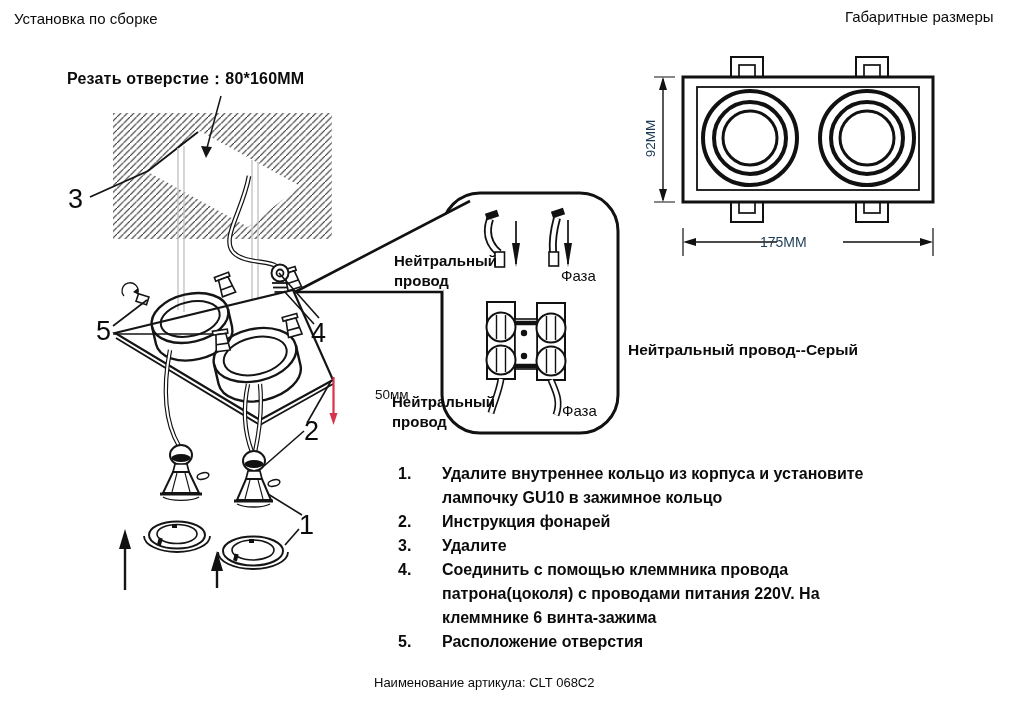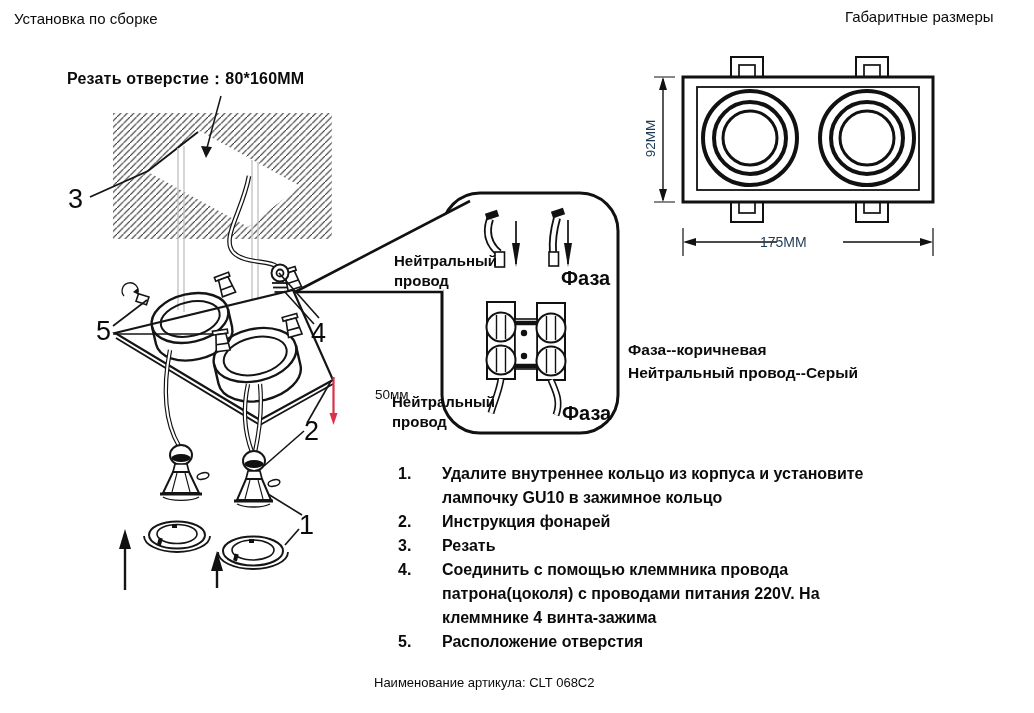--- a/index.html
+++ b/index.html
@@ -6,21 +6,21 @@
   body{
     width:1034px;height:713px;position:relative;background:#ffffff;
     font-family:"Liberation Sans",sans-serif;color:#0b0b0b;overflow:hidden;
   }
   .abs{position:absolute;}
   .txt{white-space:pre-line;}
   .title{font-size:15px;}
   .cutnote{font-size:16px;font-weight:700;letter-spacing:.2px;}
   .num{font-size:27px;font-weight:400;}
   .wlabel{font-size:15px;font-weight:700;line-height:20px;width:106px;}
-  .phase{font-size:20px;font-weight:700;}
+  .phase{font-size:15px;font-weight:400;}
   .colors{font-size:15.5px;font-weight:700;line-height:23px;}
   .dimtxt{font-size:13.5px;color:#1c3a55;font-weight:400;}
   .mm50{font-size:13.5px;color:#111;margin-left:36px;}
   .ilist{width:500px;font-size:16px;font-weight:700;line-height:24px;}
   .irow{display:flex;}
   .inum{width:44px;flex:0 0 44px;}
   .itext{width:452px;}
   .article{font-size:13px;}
   svg{position:absolute;left:0;top:0;}
 </style>
@@ -276,43 +276,42 @@
 <div class="abs num" style="left:304px;top:416px;">2</div>
 <div class="abs num" style="left:299px;top:510px;">1</div>
 <div class="abs mm50" style="left:339px;top:387px;">50мм</div>
 
 <div class="abs wlabel txt" style="left:394px;top:251px;">Нейтральный провод</div>
 <div class="abs phase" style="left:561px;top:267px;">Фаза</div>
 <div class="abs wlabel txt" style="left:392px;top:392px;">Нейтральный провод</div>
 <div class="abs phase" style="left:562px;top:402px;">Фаза</div>
 
 <div class="abs colors" style="left:628px;top:338px;">
-  <div>Фаза--коричневая</div>
   <div>Нейтральный провод--Серый</div>
 </div>
 
 <div class="abs dimtxt" style="left:627px;top:131px;width:46px;text-align:center;transform:rotate(-90deg);">92MM</div>
 <div class="abs dimtxt" style="left:760px;top:234px;font-size:14px;">175MM</div>
 
 <div class="abs ilist" style="left:398px;top:462px;">
   <div class="irow">
     <div class="inum">1.</div>
     <div class="itext">Удалите внутреннее кольцо из корпуса и установите лампочку GU10 в зажимное кольцо</div>
   </div>
   <div class="irow">
     <div class="inum">2.</div>
     <div class="itext">Инструкция фонарей</div>
   </div>
   <div class="irow">
     <div class="inum">3.</div>
-    <div class="itext">Резать</div>
+    <div class="itext">Удалите</div>
   </div>
   <div class="irow">
     <div class="inum">4.</div>
-    <div class="itext">Соединить с помощью клеммника провода патрона(цоколя) с проводами питания 220V. На клеммнике 4 винта-зажима</div>
+    <div class="itext">Соединить с помощью клеммника провода патрона(цоколя) с проводами питания 220V. На клеммнике 6 винта-зажима</div>
   </div>
   <div class="irow">
     <div class="inum">5.</div>
     <div class="itext">Расположение отверстия</div>
   </div>
 </div>
 
 <div class="abs article" style="left:374px;top:675px;">Наименование артикула: CLT 068C2</div>
 
 </body></html>

